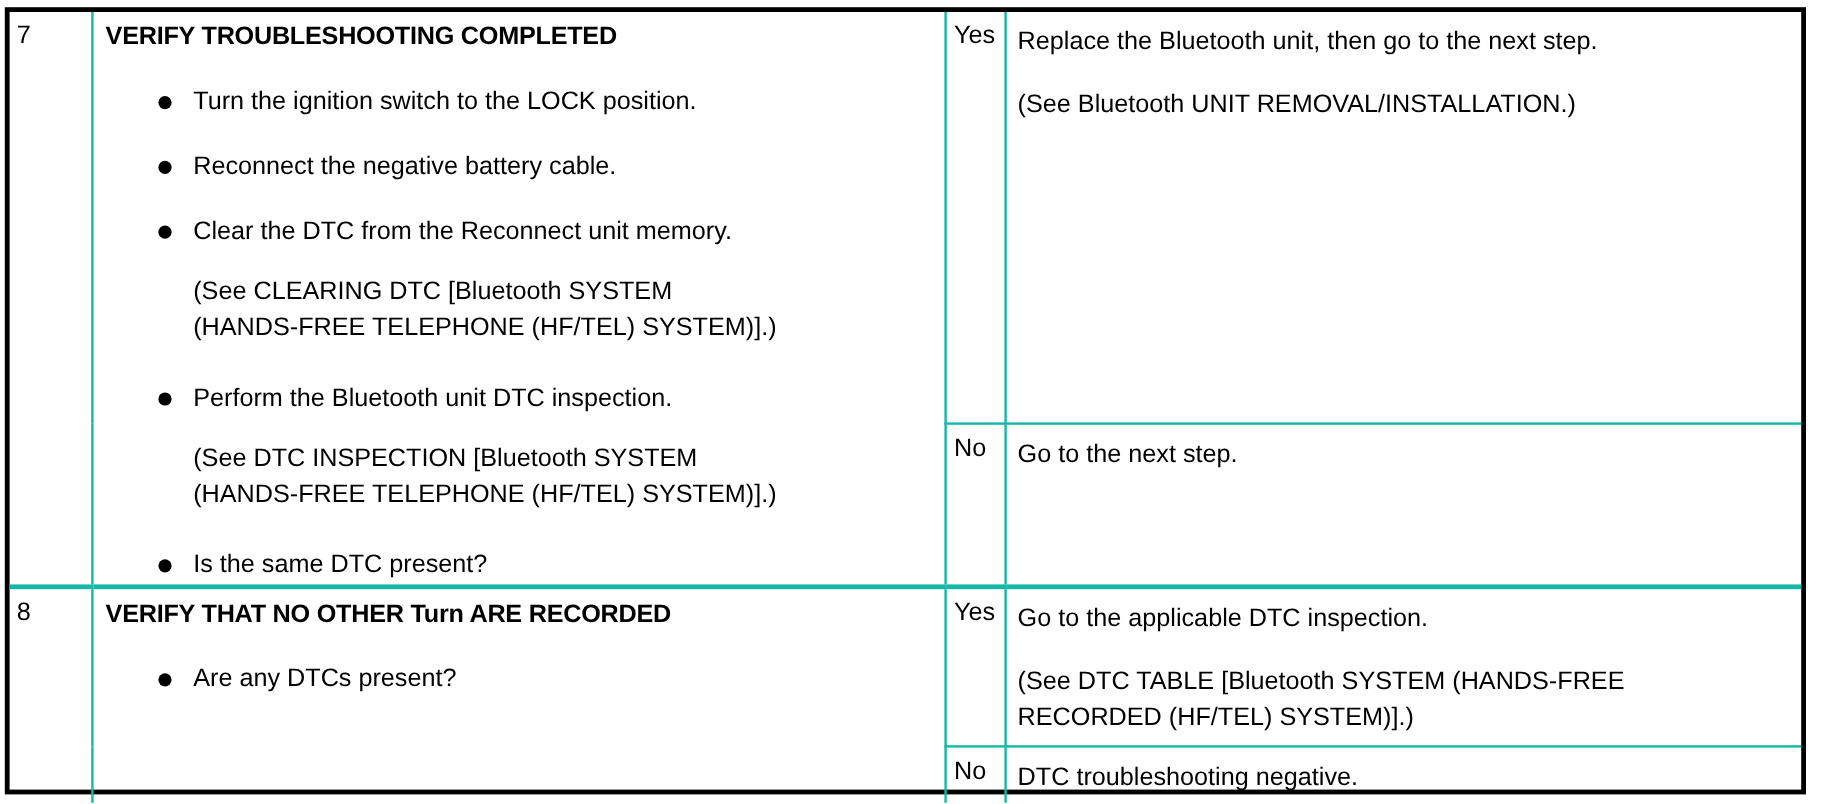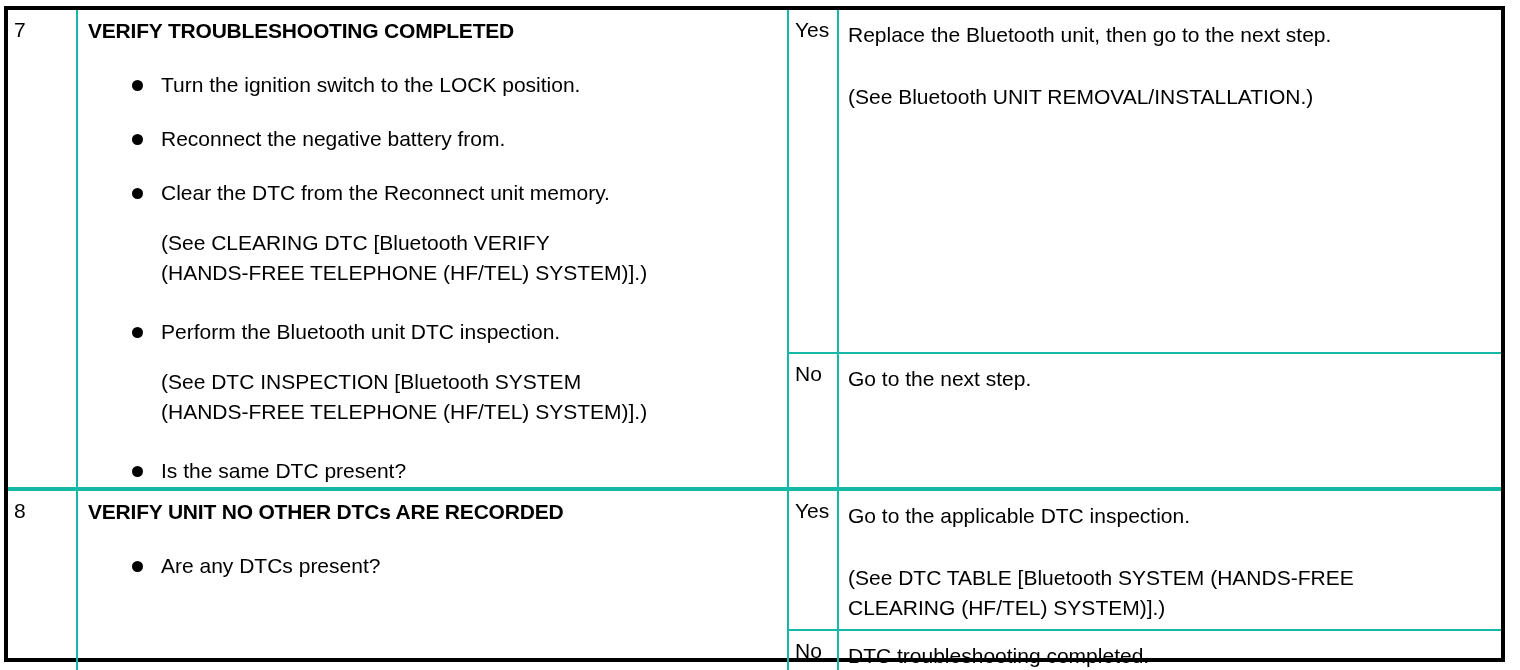--- a/index.html
+++ b/index.html
@@ -107,21 +107,21 @@
     white-space: nowrap;
   }
   ul.steps li.note .ln { display: block; }
 
   .act-line {
     font-size: 21px;
     line-height: 30px;
     margin: 0;
     white-space: nowrap;
   }
-  .act-line.spaced { margin-top: 32px; }
+  .act-line.spaced { margin-top: 22px; }
   .act-line .ln { display: block; }
 </style>
 </head>
 <body>
 
 <div id="chart-wrap">
   <table class="tsheet">
     <colgroup>
       <col class="c-num">
         <col class="c-body">
@@ -133,24 +133,24 @@
       <tr>
         <td class="edge-top edge-left" rowspan="2">
           <div class="num">7</div>
         </td>
 
         <td class="edge-top" rowspan="2">
           <div class="body-cell">
             <div class="title">VERIFY TROUBLESHOOTING COMPLETED</div>
             <ul class="steps">
               <li class="bullet">Turn the ignition switch to the LOCK position.</li>
-              <li class="bullet">Reconnect the negative battery from.</li>
+              <li class="bullet">Reconnect the negative battery cable.</li>
               <li class="bullet">Clear the DTC from the Reconnect unit memory.</li>
               <li class="note">
-                <span class="ln">(See CLEARING DTC [Bluetooth VERIFY</span>
+                <span class="ln">(See CLEARING DTC [Bluetooth SYSTEM</span>
                 <span class="ln">(HANDS-FREE TELEPHONE (HF/TEL) SYSTEM)].)</span>
               </li>
               <li class="bullet">Perform the Bluetooth unit DTC inspection.</li>
               <li class="note">
                 <span class="ln">(See DTC INSPECTION [Bluetooth SYSTEM</span>
                 <span class="ln">(HANDS-FREE TELEPHONE (HF/TEL) SYSTEM)].)</span>
               </li>
               <li class="bullet">Is the same DTC present?</li>
             </ul>
           </div>
@@ -179,48 +179,48 @@
         </td>
       </tr>
 
       <tr class="step-sep">
         <td class="edge-left edge-bottom" rowspan="2">
           <div class="num">8</div>
         </td>
 
         <td class="edge-bottom" rowspan="2">
           <div class="body-cell">
-            <div class="title">VERIFY UNIT NO OTHER DTCs ARE RECORDED</div>
+            <div class="title">VERIFY THAT NO OTHER Turn ARE RECORDED</div>
             <ul class="steps">
               <li class="bullet">Are any DTCs present?</li>
             </ul>
           </div>
         </td>
 
         <td style="height:130px">
           <div class="judge">Yes</div>
         </td>
 
         <td class="edge-right">
           <div class="act-cell">
             <p class="act-line">Go to the applicable DTC inspection.</p>
             <p class="act-line spaced">
               <span class="ln">(See DTC TABLE [Bluetooth SYSTEM (HANDS-FREE</span>
-              <span class="ln">CLEARING (HF/TEL) SYSTEM)].)</span>
+              <span class="ln">RECORDED (HF/TEL) SYSTEM)].)</span>
             </p>
           </div>
         </td>
       </tr>
 
       <tr>
         <td class="edge-bottom">
           <div class="judge">No</div>
         </td>
         <td class="edge-bottom edge-right">
           <div class="act-cell">
-            <p class="act-line">DTC troubleshooting completed.</p>
+            <p class="act-line">DTC troubleshooting negative.</p>
           </div>
         </td>
       </tr>
 
     </tbody>
   </table>
 </div>
 
 </body></html>

